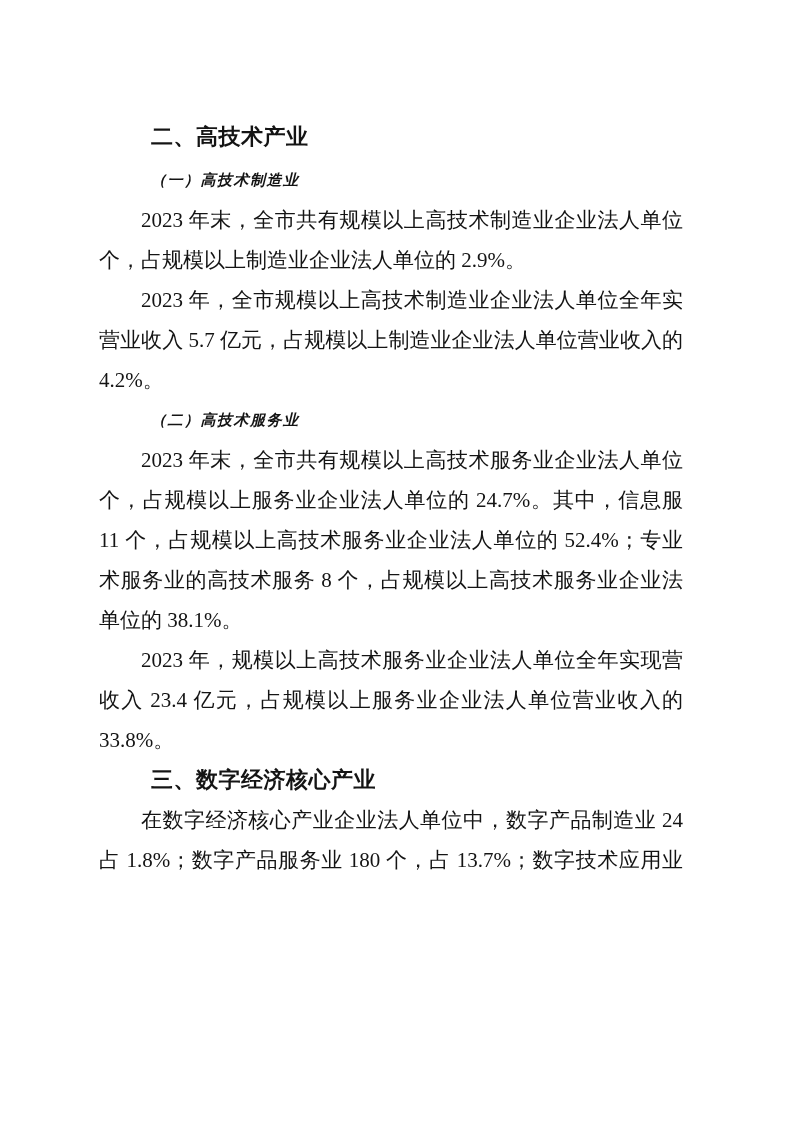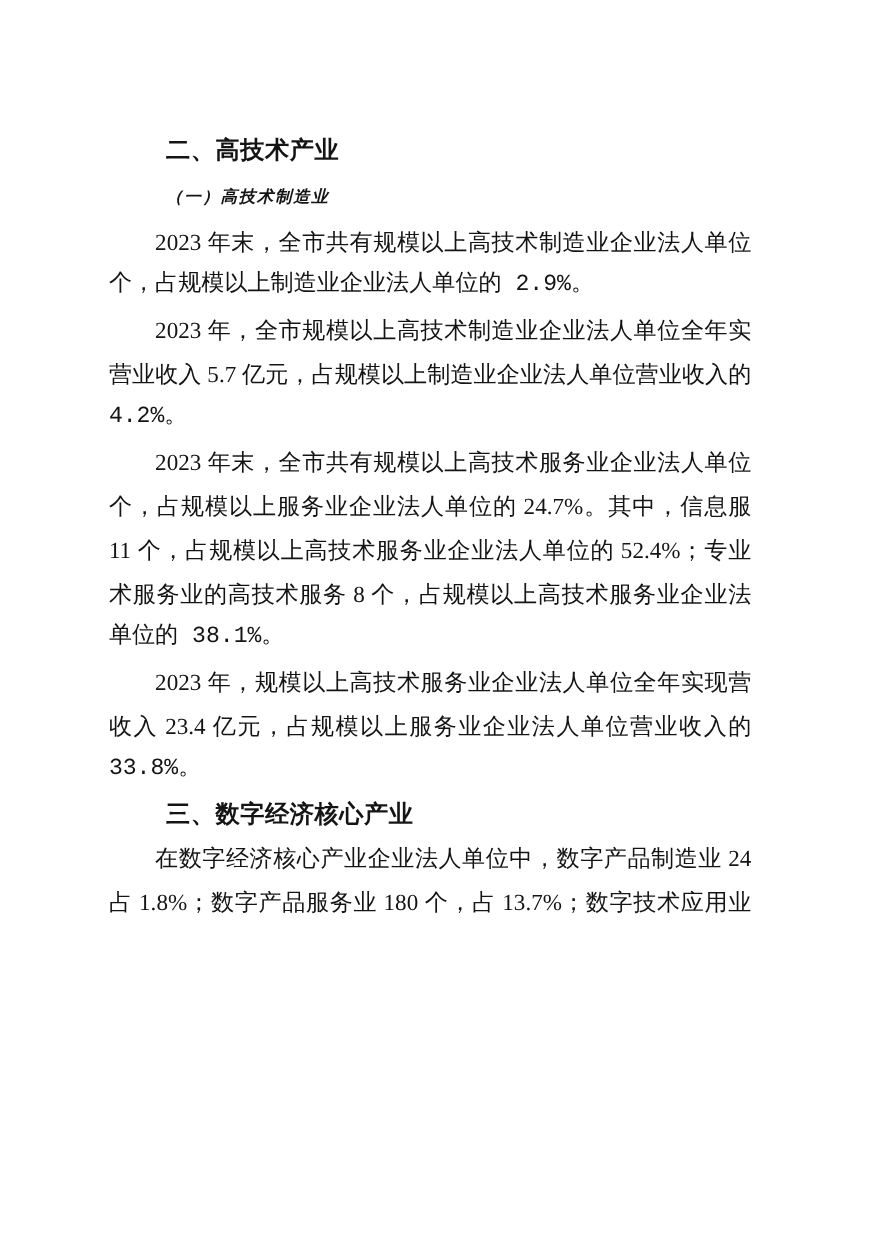--- a/index.html
+++ b/index.html
@@ -61,21 +61,20 @@
     text-align: justify;
     text-align-last: justify;
     overflow: hidden;
   }
   .para .line.first {
     text-indent: 42px;
   }
   .para .line.last {
     text-align: right;
     text-align-last: left;
-    font-family: Liberation Mono, monospace;
   }
   .pageno {
     position: absolute;
     top: 1040px;
     left: 0;
     width: 793px;
     box-sizing: border-box;
     padding-right: 105px;
     text-align: right;
     font-size: 19px;
@@ -97,20 +96,21 @@
         <div class="line first">2023 年末，全市共有规模以上高技术制造业企业法人单位 9</div>
         <div class="line last">个，占规模以上制造业企业法人单位的 2.9%。</div>
       </div>
 
     <div class="para">
         <div class="line first">2023 年，全市规模以上高技术制造业企业法人单位全年实现</div>
         <div class="line">营业收入 5.7 亿元，占规模以上制造业企业法人单位营业收入的</div>
         <div class="line last">4.2%。</div>
       </div>
 
+    <h3 class="h3">（二）高技术服务业</h3>
 
     <div class="para">
         <div class="line first">2023 年末，全市共有规模以上高技术服务业企业法人单位 21</div>
         <div class="line">个，占规模以上服务业企业法人单位的 24.7%。其中，信息服务</div>
         <div class="line">11 个，占规模以上高技术服务业企业法人单位的 52.4%；专业技</div>
         <div class="line">术服务业的高技术服务 8 个，占规模以上高技术服务业企业法人</div>
         <div class="line last">单位的 38.1%。</div>
       </div>
 
     <div class="para">

